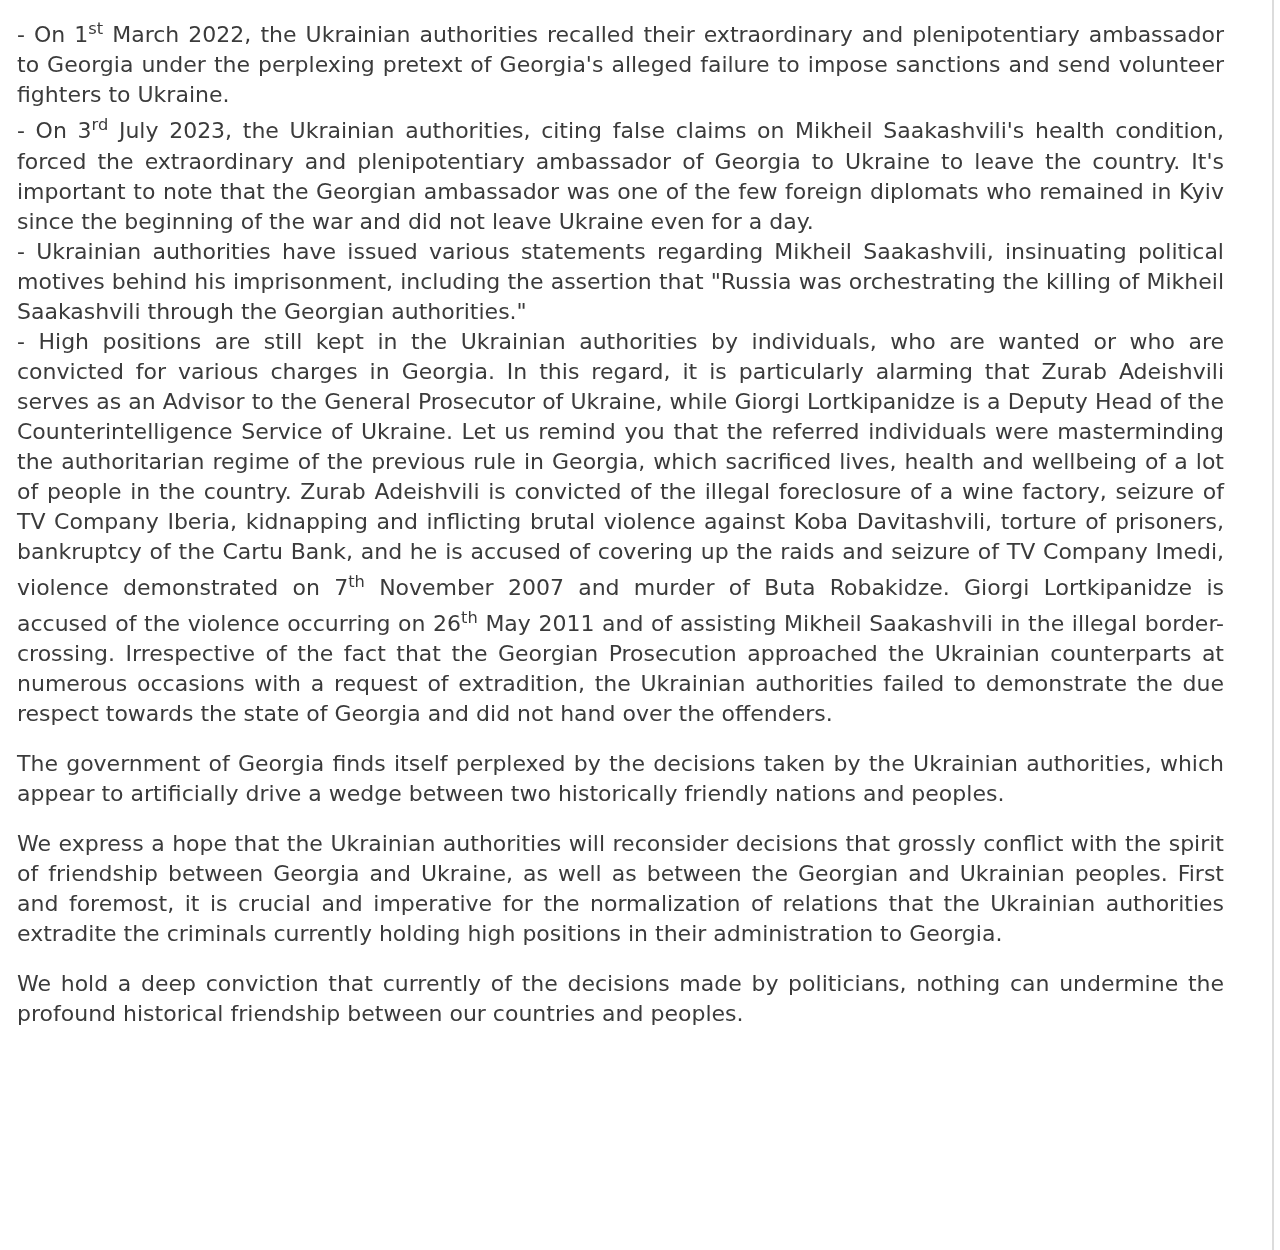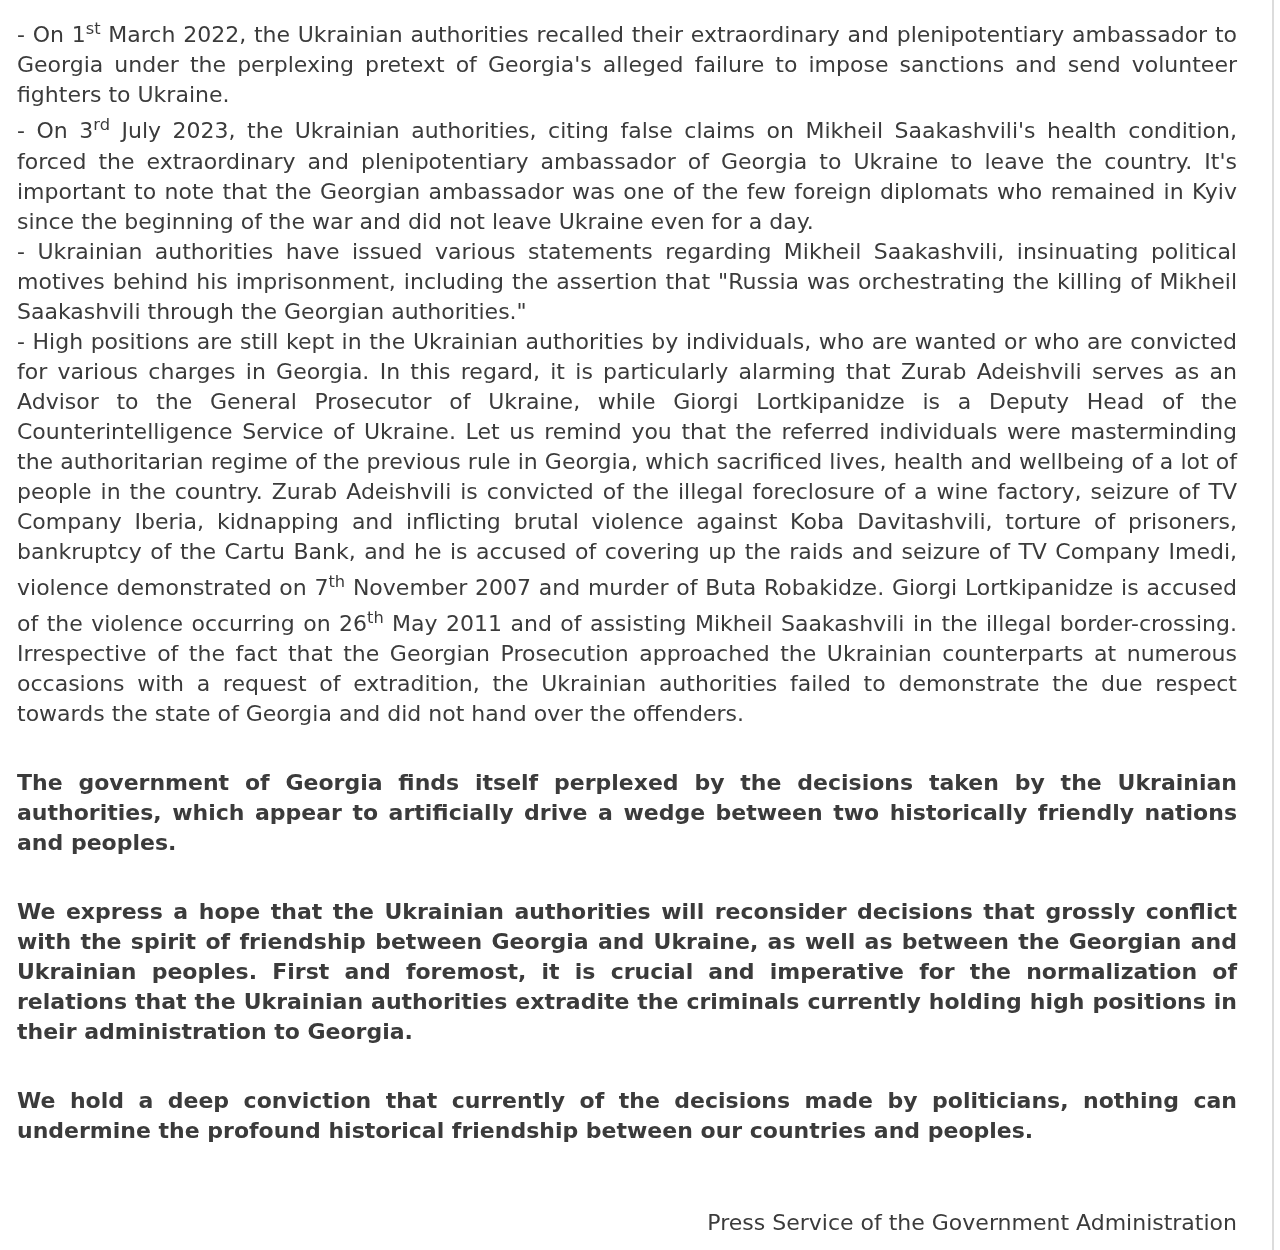--- a/index.html
+++ b/index.html
@@ -12,32 +12,31 @@
     width: 1280px;
     height: 1250px;
     background: #ffffff;
     overflow: hidden;
     font-family: "DejaVu Sans", sans-serif;
     color: #3b3b3b;
   }
   .doc-body {
     box-sizing: border-box;
     width: 100%;
-    padding: 14px 43px 0 17px;
+    padding: 14px 56px 0 17px;
     font-size: 22px;
     line-height: 30px;
     text-align: justify;
   }
   .para {
     margin: 0;
     padding: 0;
   }
   .para.gap-above {
-    margin-top: 39px;
-    font-weight: bold;
+    margin-top: 20px;
   }
   .para sup {
     font-size: 0.74em;
     vertical-align: super;
   }
   .signature {
     margin: 62px 0 0 0;
     text-align: right;
   }
   .page-edge {
@@ -54,16 +53,15 @@
 
 <div class="page">
   <div class="doc-body">
     <p class="para">- On 1<sup>st</sup> March 2022, the Ukrainian authorities recalled their extraordinary and plenipotentiary ambassador to Georgia under the perplexing pretext of Georgia's alleged failure to impose sanctions and send volunteer fighters to Ukraine.</p>
     <p class="para">- On 3<sup>rd</sup> July 2023, the Ukrainian authorities, citing false claims on Mikheil Saakashvili's health condition, forced the extraordinary and plenipotentiary ambassador of Georgia to Ukraine to leave the country. It's important to note that the Georgian ambassador was one of the few foreign diplomats who remained in Kyiv since the beginning of the war and did not leave Ukraine even for a day.</p>
     <p class="para">- Ukrainian authorities have issued various statements regarding Mikheil Saakashvili, insinuating political motives behind his imprisonment, including the assertion that "Russia was orchestrating the killing of Mikheil Saakashvili through the Georgian authorities."</p>
     <p class="para">- High positions are still kept in the Ukrainian authorities by individuals, who are wanted or who are convicted for various charges in Georgia. In this regard, it is particularly alarming that Zurab Adeishvili serves as an Advisor to the General Prosecutor of Ukraine, while Giorgi Lortkipanidze is a Deputy Head of the Counterintelligence Service of Ukraine. Let us remind you that the referred individuals were masterminding the authoritarian regime of the previous rule in Georgia, which sacrificed lives, health and wellbeing of a lot of people in the country. Zurab Adeishvili is convicted of the illegal foreclosure of a wine factory, seizure of TV Company Iberia, kidnapping and inflicting brutal violence against Koba Davitashvili, torture of prisoners, bankruptcy of the Cartu Bank, and he is accused of covering up the raids and seizure of TV Company Imedi, violence demonstrated on 7<sup>th</sup> November 2007 and murder of Buta Robakidze. Giorgi Lortkipanidze is accused of the violence occurring on 26<sup>th</sup> May 2011 and of assisting Mikheil Saakashvili in the illegal border-crossing. Irrespective of the fact that the Georgian Prosecution approached the Ukrainian counterparts at numerous occasions with a request of extradition, the Ukrainian authorities failed to demonstrate the due respect towards the state of Georgia and did not hand over the offenders.</p>
     <p class="para gap-above">The government of Georgia finds itself perplexed by the decisions taken by the Ukrainian authorities, which appear to artificially drive a wedge between two historically friendly nations and peoples.</p>
     <p class="para gap-above">We express a hope that the Ukrainian authorities will reconsider decisions that grossly conflict with the spirit of friendship between Georgia and Ukraine, as well as between the Georgian and Ukrainian peoples. First and foremost, it is crucial and imperative for the normalization of relations that the Ukrainian authorities extradite the criminals currently holding high positions in their administration to Georgia.</p>
     <p class="para gap-above">We hold a deep conviction that currently of the decisions made by politicians, nothing can undermine the profound historical friendship between our countries and peoples.</p>
-    <p class="para signature">Press Service of the Government Administration</p>
   </div>
   <div class="page-edge"></div>
 </div>
 
 </body></html>

